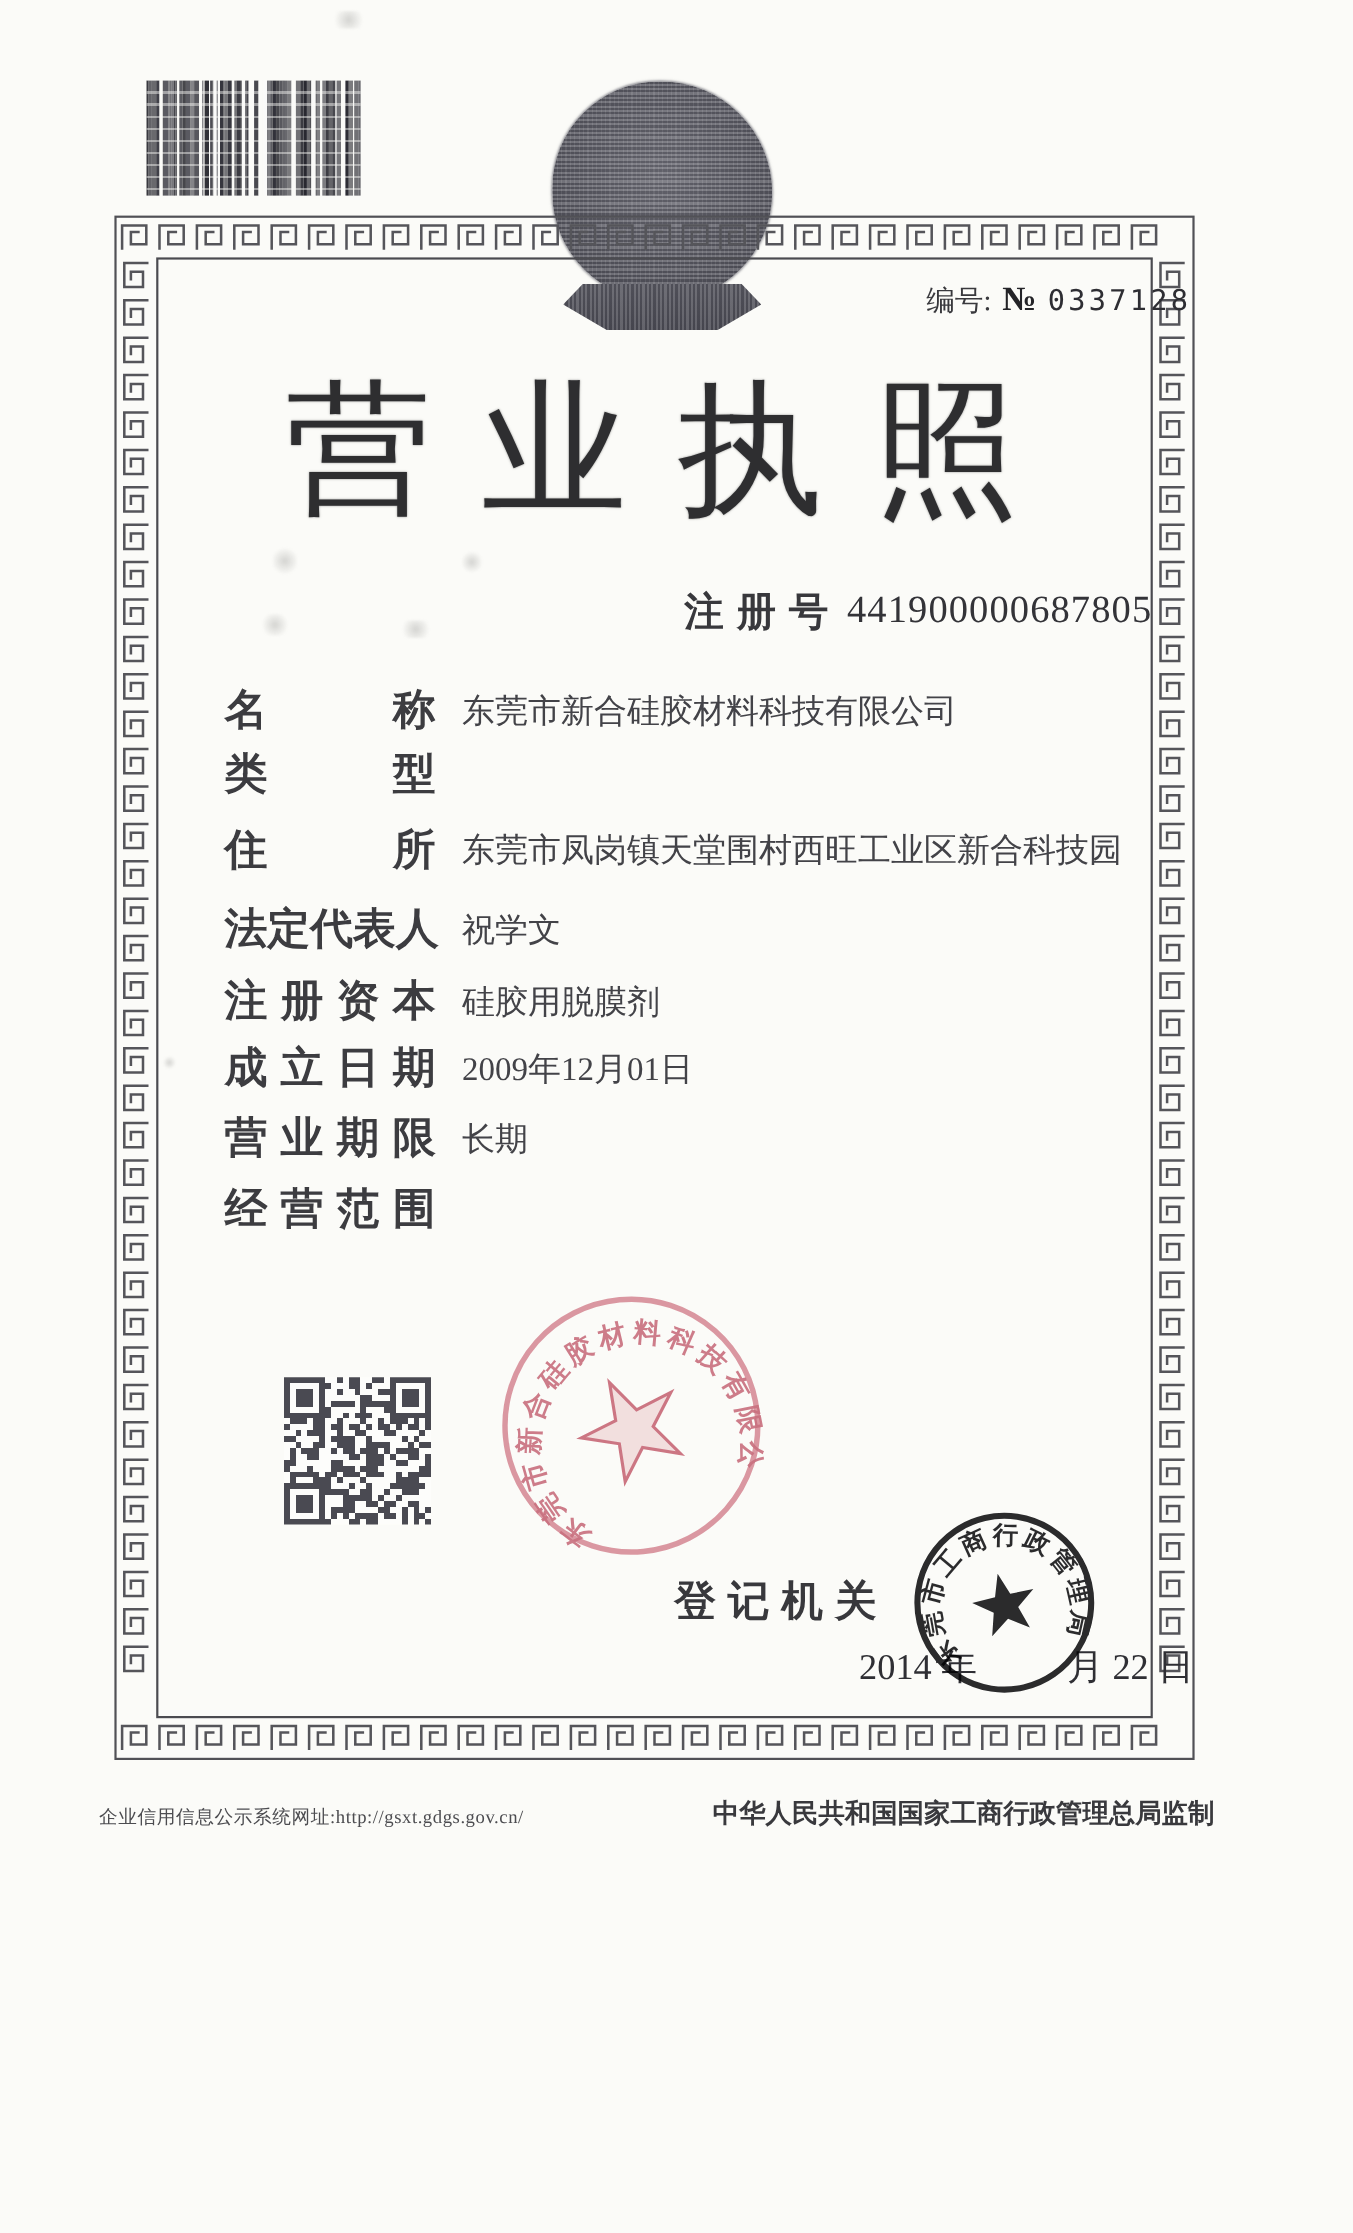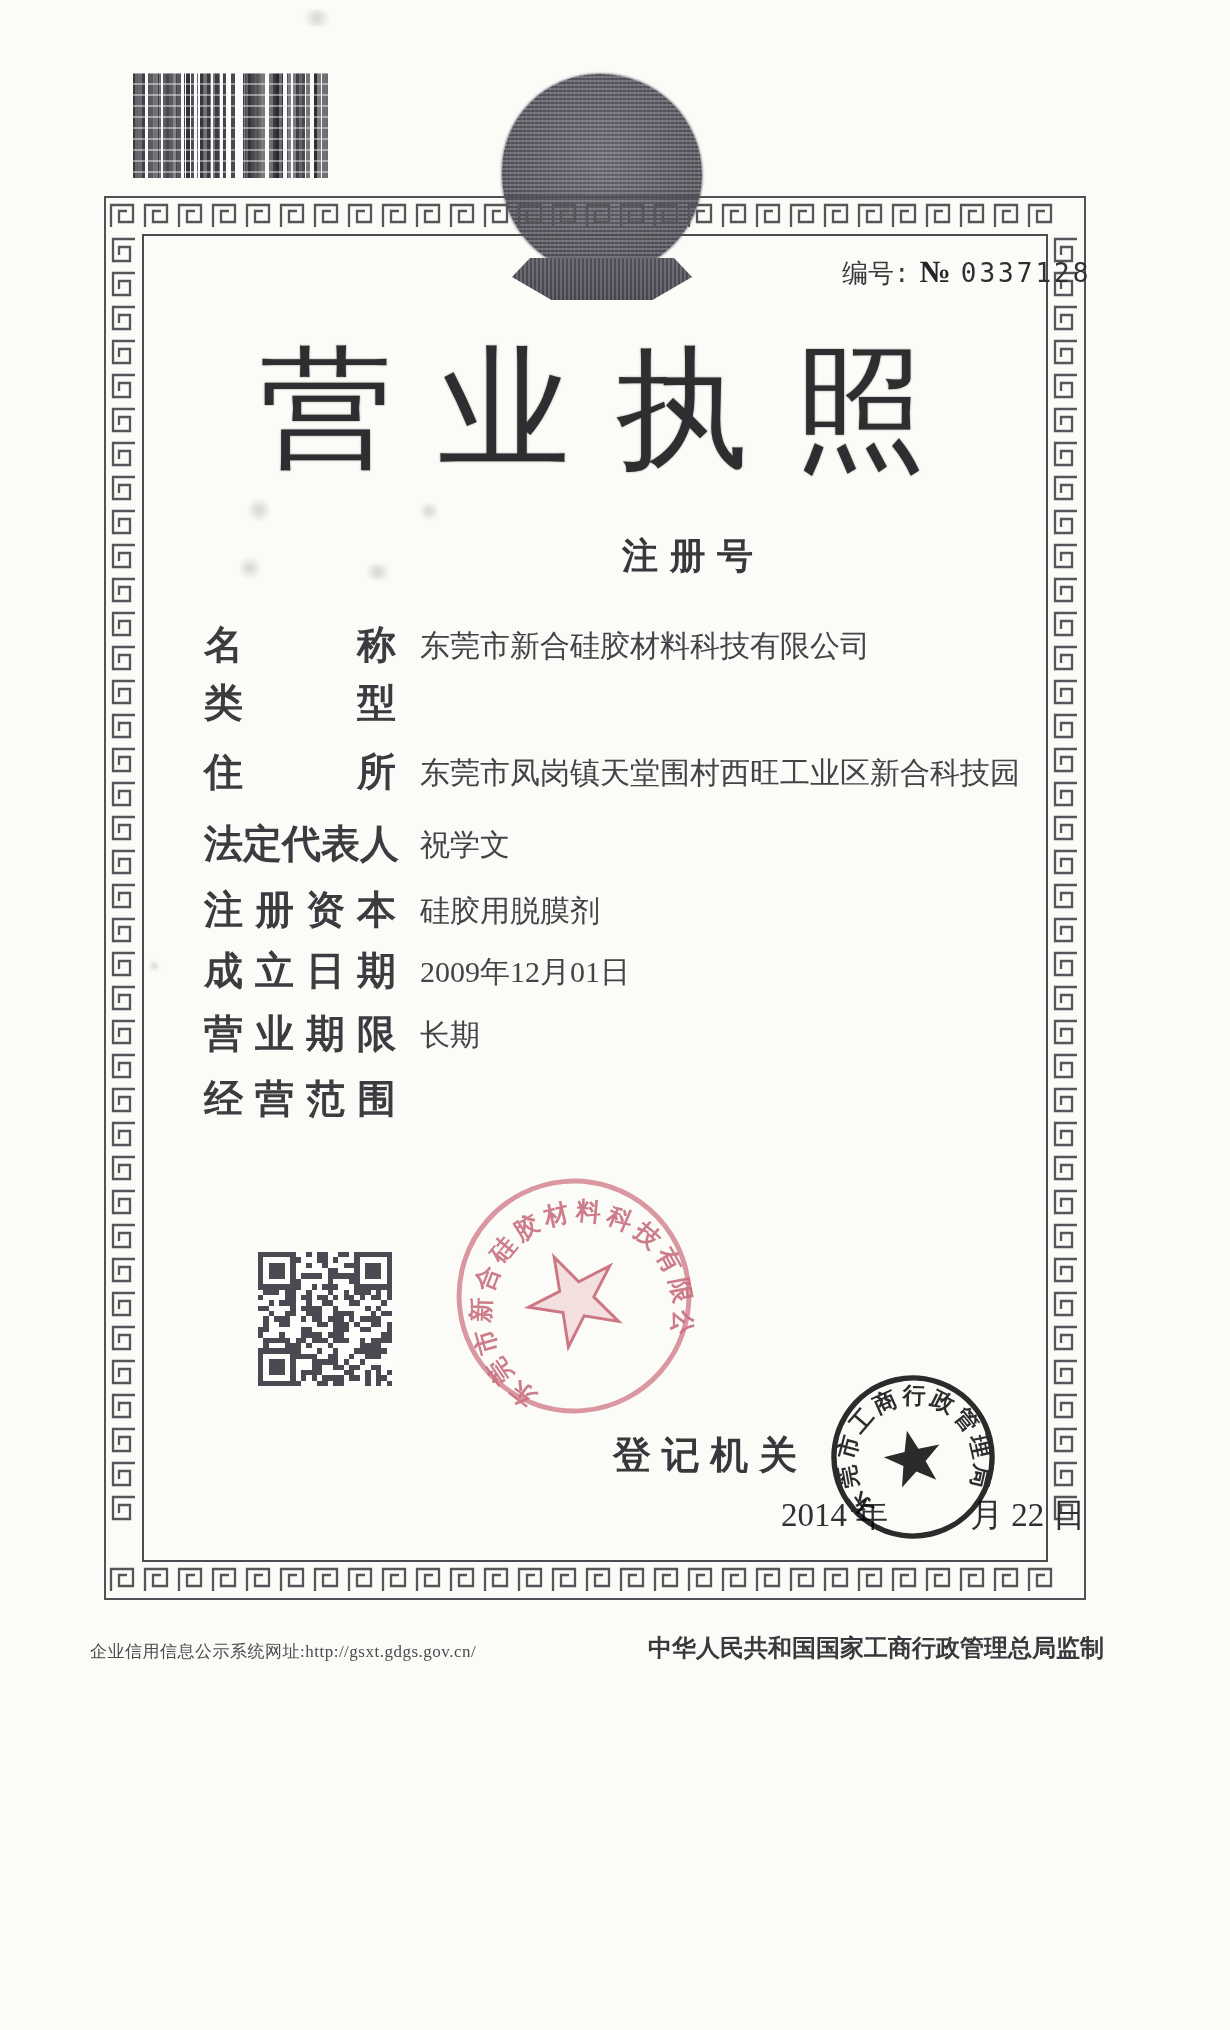--- a/index.html
+++ b/index.html
@@ -27,21 +27,21 @@
       repeating-linear-gradient(90deg,rgba(240,240,245,.15) 0 2px,rgba(40,40,52,.18) 2px 4px),
       linear-gradient(#585860,#4b4b53);
     clip-path:polygon(10% 0,90% 0,100% 45%,78% 100%,22% 100%,0 45%);}
   
   .frame-outer{left:104px;top:196px;width:978px;height:1400px;border:2px solid #515156;}
   .frame-inner{left:142px;top:234px;width:902px;height:1324px;border:2px solid #4b4b50;}
   .band{overflow:hidden;}
   .band svg{display:block;}
   
   .serial{left:842px;top:254px;display:flex;align-items:baseline;gap:10px;}
-  .serial .lbl{font-size:26px;color:#39393d;font-family:Liberation Mono, monospace;}
+  .serial .lbl{font-size:26px;color:#39393d;}
   .serial .no-sym{font-size:31px;font-weight:bold;color:#242428;}
   .serial .digits{font-family:"DejaVu Sans Mono",monospace;font-size:26px;letter-spacing:3px;color:#2e2e33;}
   
   .title{left:104px;top:336px;width:978px;text-align:center;
     font-family:"Liberation Sans","DejaVu Sans",sans-serif;
     font-weight:400;font-size:132px;line-height:1.1;letter-spacing:46px;margin-left:0;
     text-indent:46px;color:#2e2e30;text-shadow:0 0 2px rgba(40,40,40,.55);}
   
   .regline-label{left:622px;top:532px;width:131px;font-size:36px;color:#38383c;font-weight:600;}
   .regline-value{left:770px;top:534px;font-size:35px;letter-spacing:1px;color:#333338;}
@@ -196,20 +196,21 @@
     <span class="digits">0337128</span>
   </div>
 
   <div class="abs title">营业执照</div>
 
   <div class="abs regline-label spread">
       <span>注</span>
       <span>册</span>
       <span>号</span>
     </div>
+  <div class="abs regline-value">441900000687805</div>
 
   <div class="abs flabel spread" style="top:618px;">
       <span>名</span>
       <span>称</span>
     </div>
   <div class="abs fvalue" style="top:626px;">东莞市新合硅胶材料科技有限公司</div>
 
   <div class="abs flabel spread" style="top:676px;">
       <span>类</span>
       <span>型</span>

